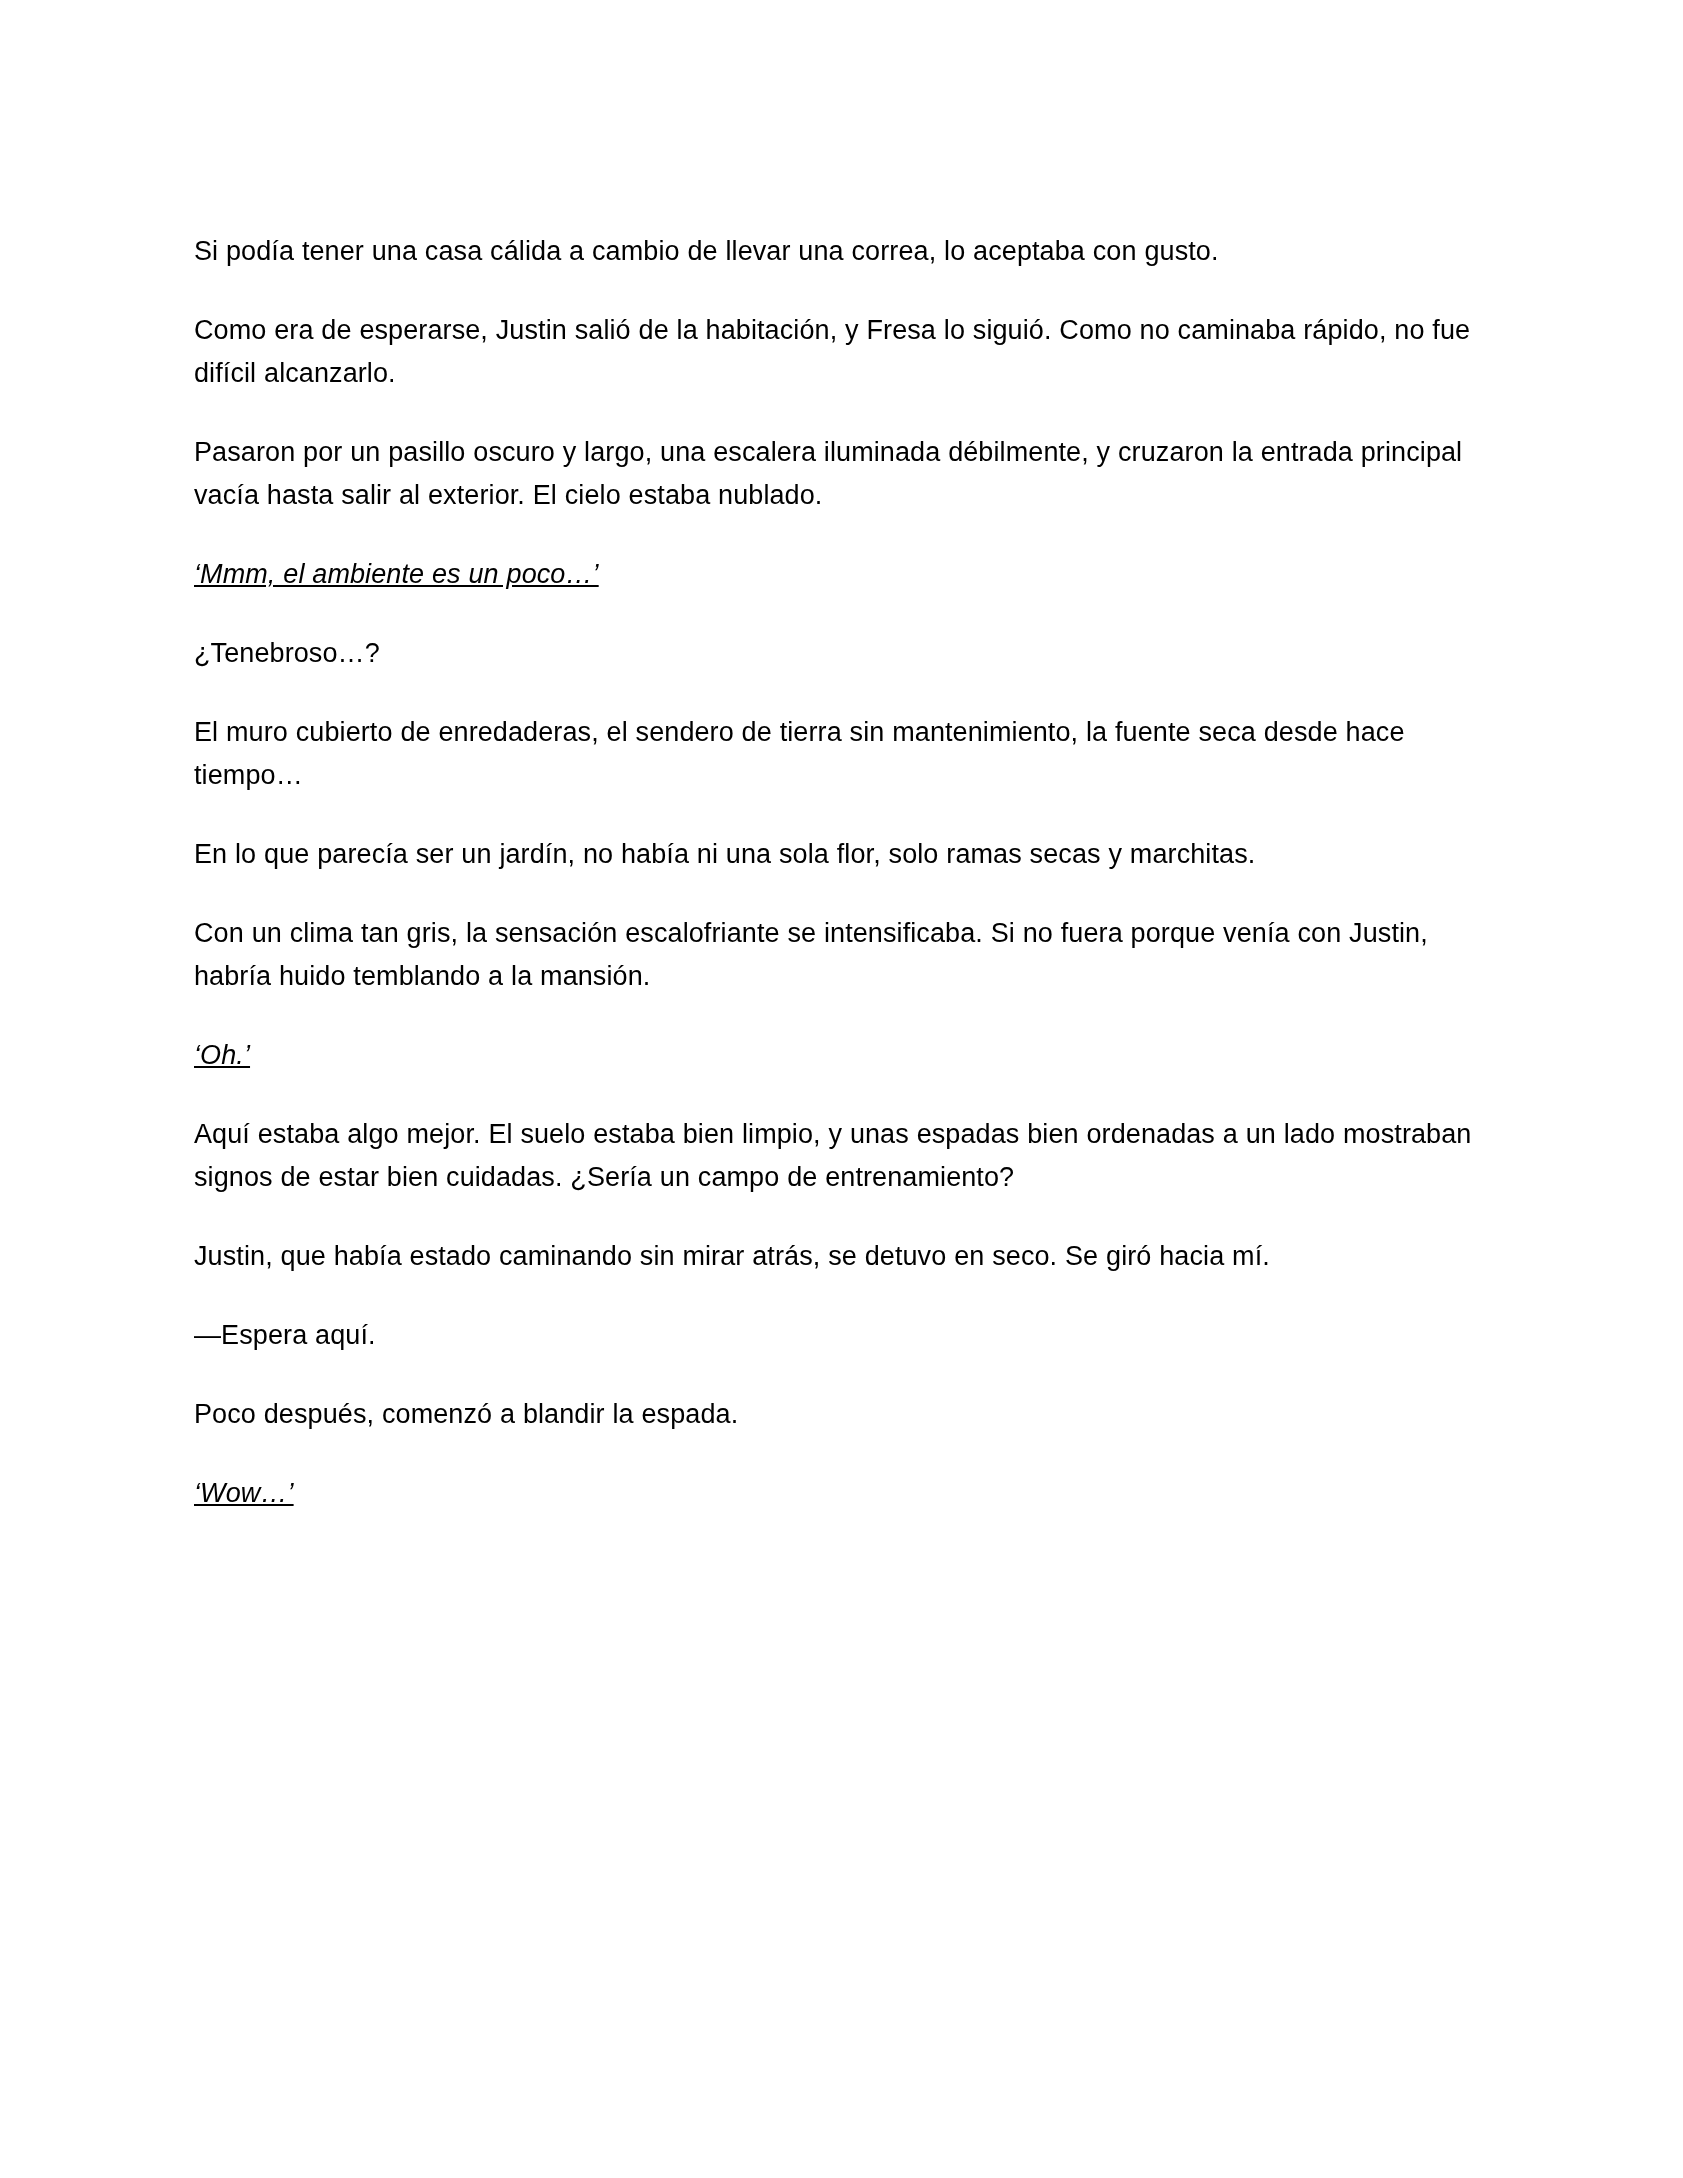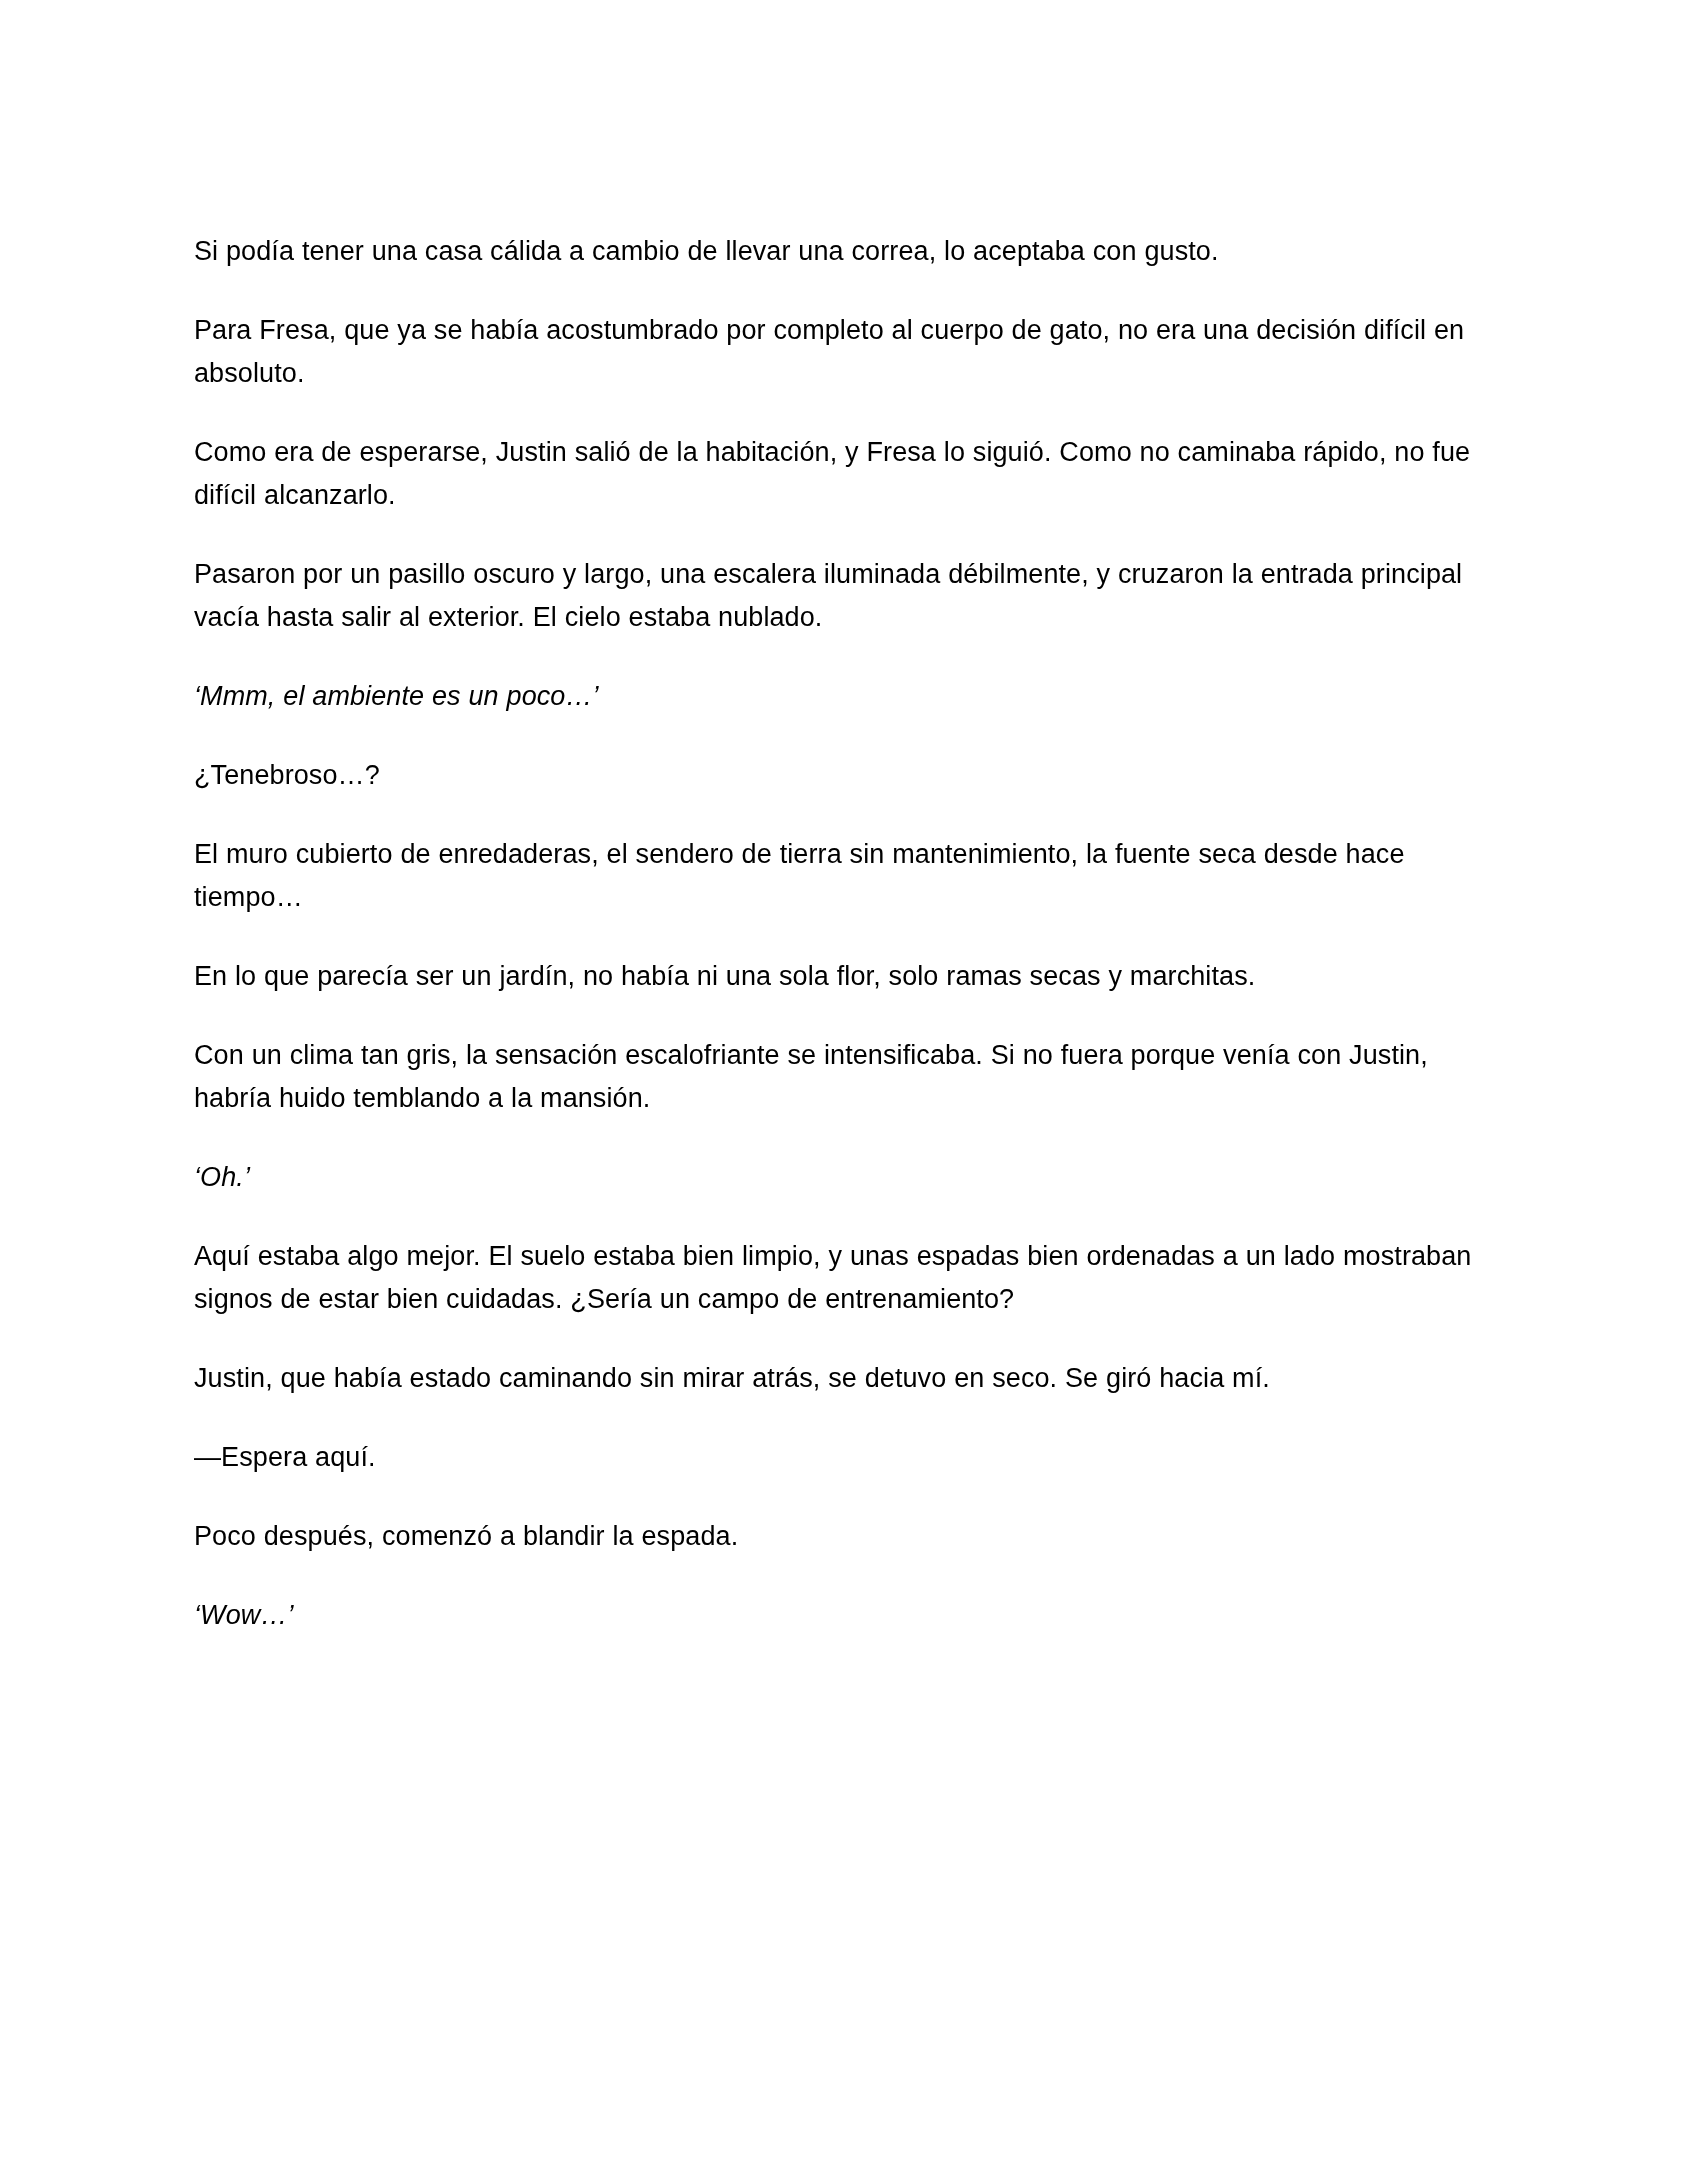--- a/index.html
+++ b/index.html
@@ -35,39 +35,39 @@
     letter-spacing: 0.1px;
     margin: 0 0 36px 0;
     text-align: left;
     word-spacing: 0.2px;
     color: #000000;
     font-weight: 400;
   }
 
   .para.italic {
     font-style: italic;
+    text-decoration: underline;
   }
 
   .para.narrow {
     width: 1277px;
   }
 
   .para:last-child {
     margin-bottom: 0;
   }
 </style>
 </head>
 <body>
 
 <div class="page">
   <div class="doc-body">
 
     <p class="para">Si podía tener una casa cálida a cambio de llevar una correa, lo aceptaba con gusto.</p>
 
-    <p class="para">Para Fresa, que ya se había acostumbrado por completo al cuerpo de gato, no era una decisión difícil en absoluto.</p>
 
     <p class="para">Como era de esperarse, Justin salió de la habitación, y Fresa lo siguió. Como no caminaba rápido, no fue difícil alcanzarlo.</p>
 
     <p class="para">Pasaron por un pasillo oscuro y largo, una escalera iluminada débilmente, y cruzaron la entrada principal vacía hasta salir al exterior. El cielo estaba nublado.</p>
 
     <p class="para italic">‘Mmm, el ambiente es un poco…’</p>
 
     <p class="para">¿Tenebroso…?</p>
 
     <p class="para">El muro cubierto de enredaderas, el sendero de tierra sin mantenimiento, la fuente seca desde hace tiempo…</p>

